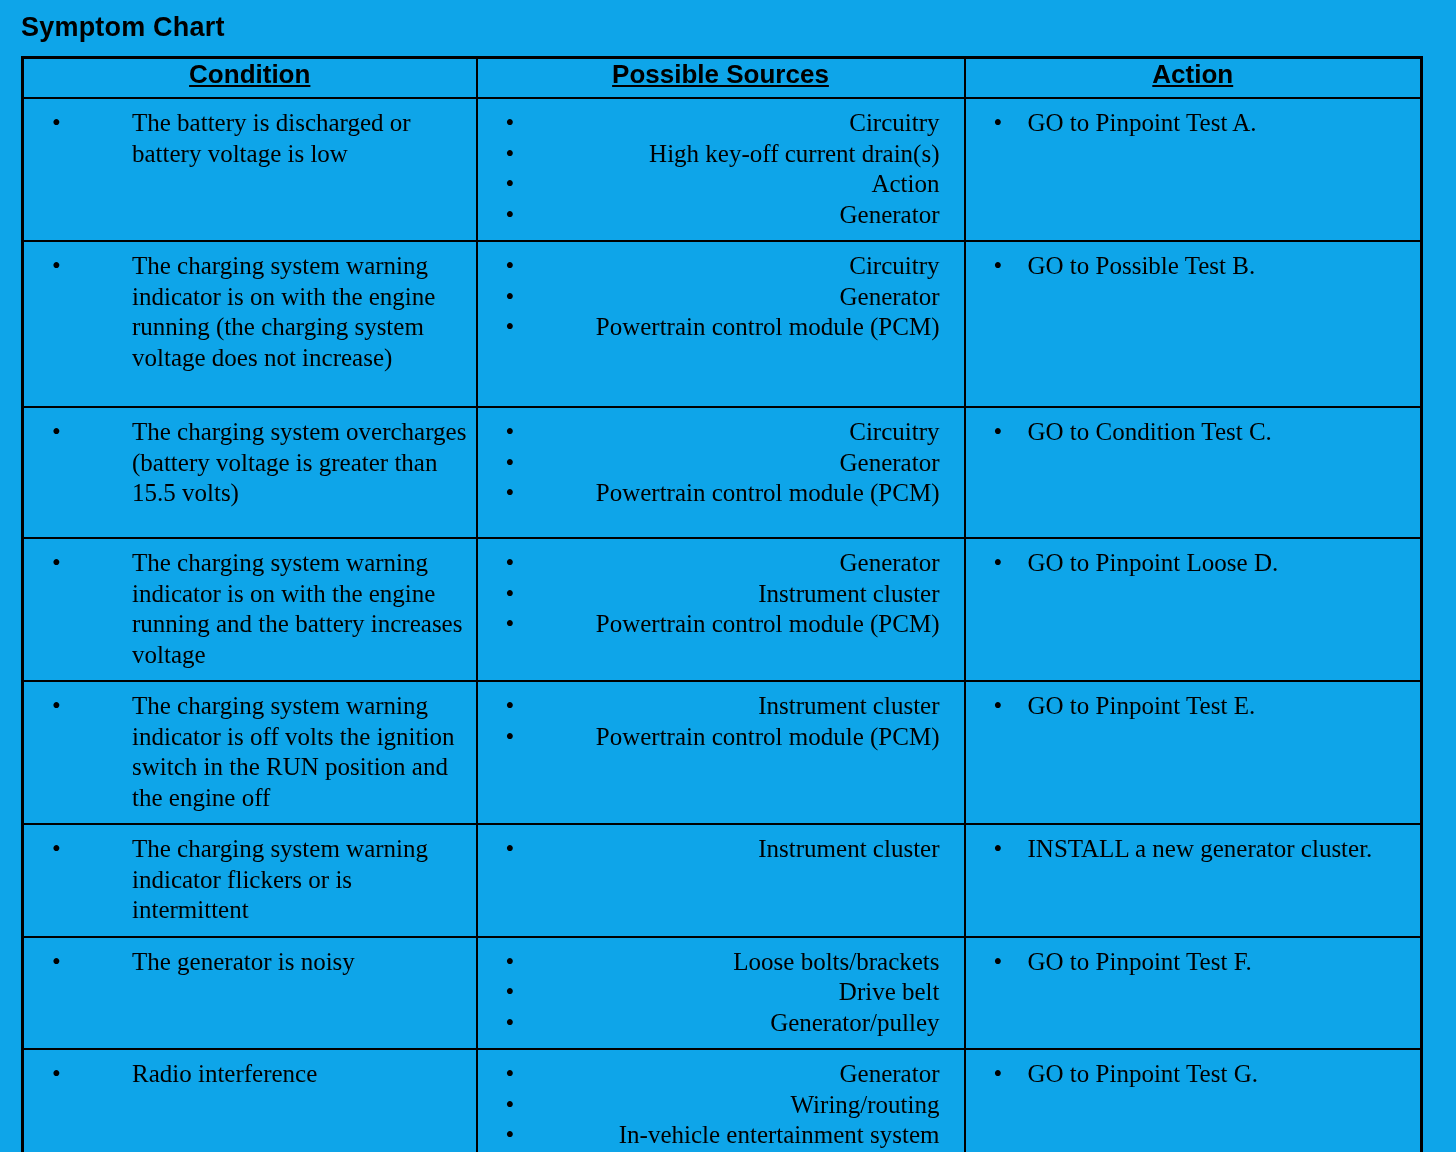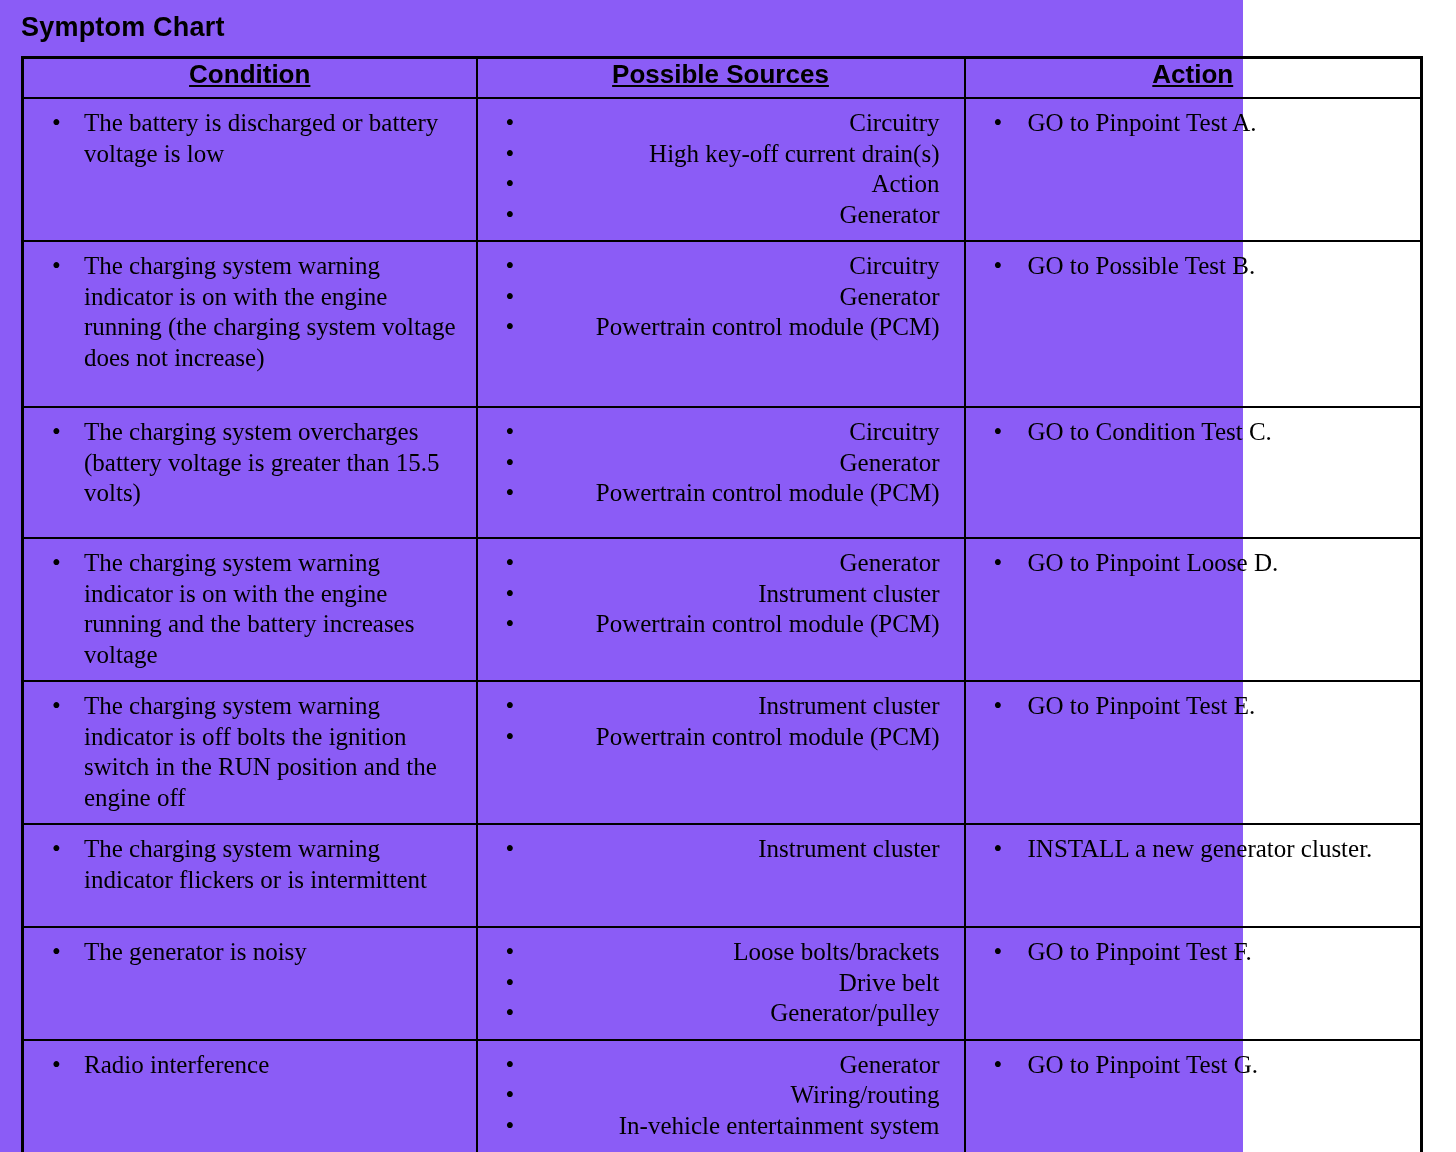--- a/index.html
+++ b/index.html
@@ -10,23 +10,23 @@
   body {
     width: 1456px;
     height: 1152px;
     font-family: "Liberation Serif", "DejaVu Serif", serif;
     color: #000000;
     overflow: hidden;
   }
 
   .page {
     position: relative;
-    width: 1243px;
+    width: 1456px;
     height: 1152px;
-    background: #8b5cf6;
+    background: #0ea5e9;
   }
 
   
   .doc-title {
     position: absolute;
     left: 21px;
     top: 11px;
     font-family: "Liberation Sans", "DejaVu Sans", sans-serif;
     font-weight: bold;
     font-size: 27px;
@@ -95,20 +95,21 @@
   ul.cell-list li .li-text {
     display: block;
   }
 
   
   td.cell-condition ul.cell-list li {
     padding-left: 60px;
   }
   td.cell-condition ul.cell-list li .li-text {
     max-width: 380px;
+    margin-left: 48px;
   }
   td.cell-sources ul.cell-list li .li-text {
     max-width: 400px;
     text-align: right;
   }
   td.cell-action ul.cell-list li .li-text {
     max-width: 372px;
   }
 </style>
 </head>
@@ -270,21 +271,21 @@
                 <span class="li-text">GO to Pinpoint Loose D.</span>
               </li>
             </ul>
           </td>
         </tr>
         <tr style="height: 132px;">
           <td class="cell-condition">
             <ul class="cell-list">
               <li>
                 <span class="bullet">•</span>
-                <span class="li-text">The charging system warning indicator is off bolts the ignition switch in the RUN position and the engine off</span>
+                <span class="li-text">The charging system warning indicator is off volts the ignition switch in the RUN position and the engine off</span>
               </li>
             </ul>
           </td>
           <td class="cell-sources">
             <ul class="cell-list">
               <li>
                 <span class="bullet">•</span>
                 <span class="li-text">Instrument cluster</span>
               </li>
               <li>

